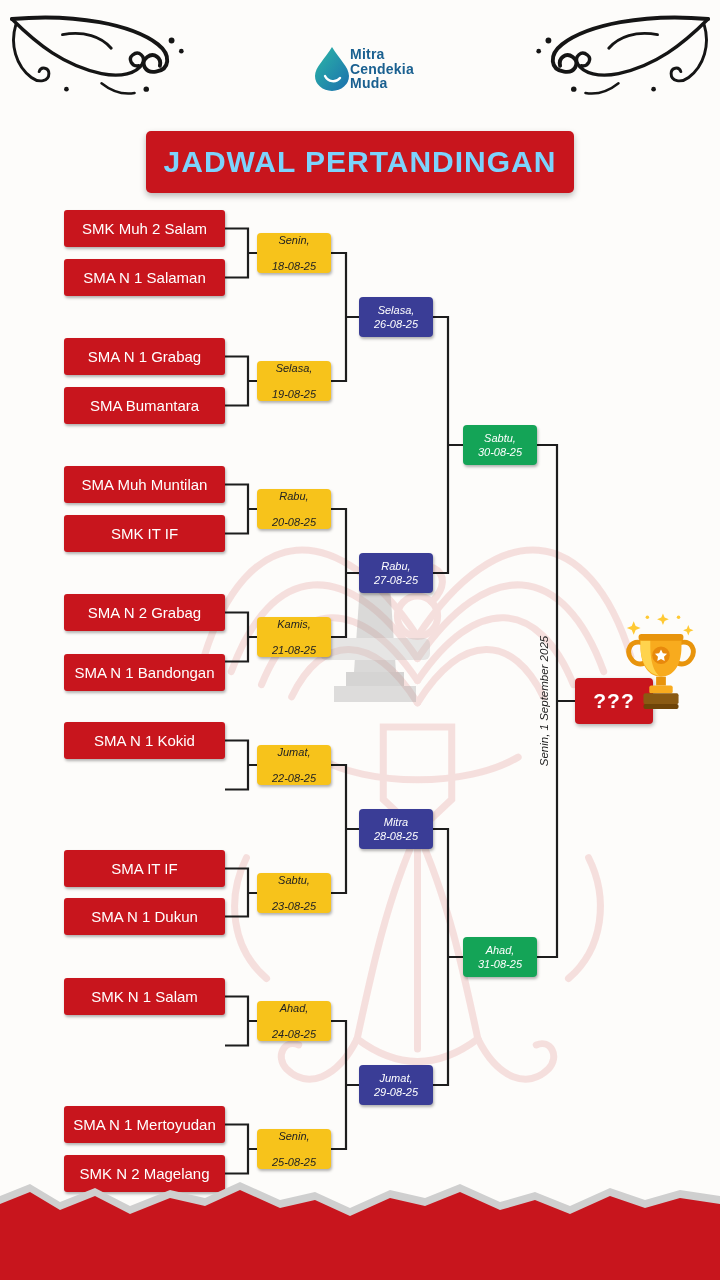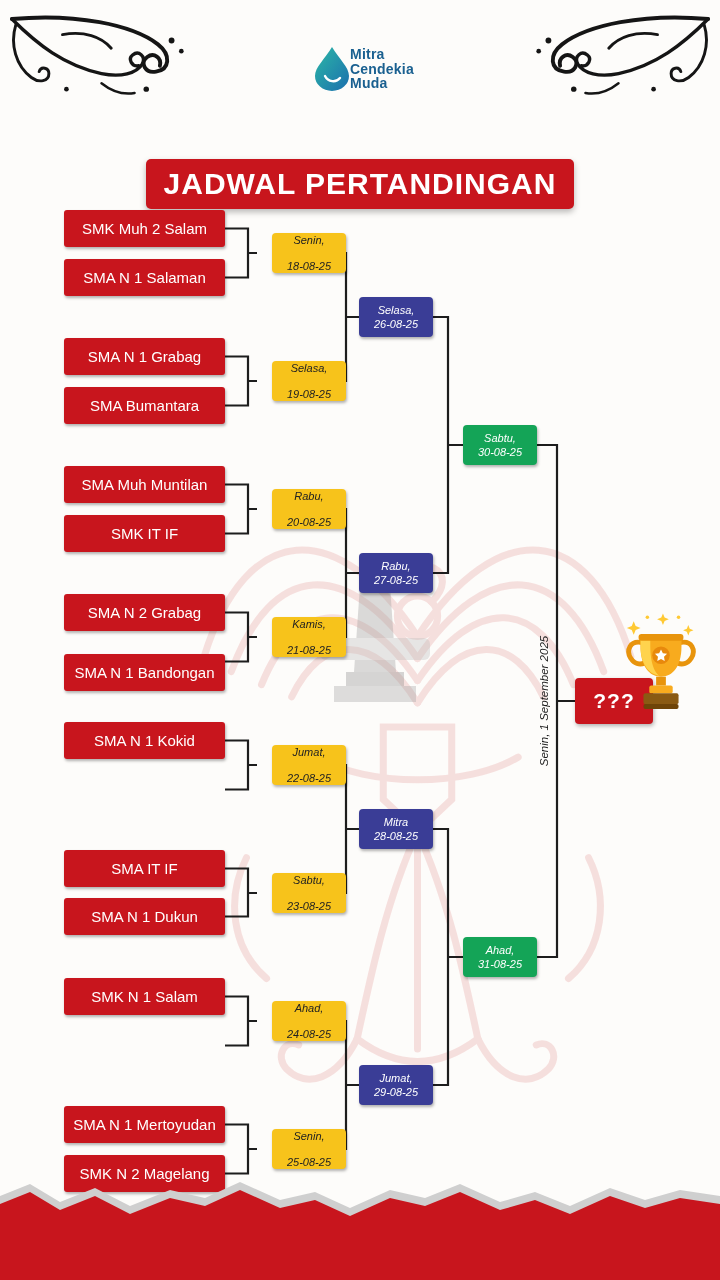--- a/index.html
+++ b/index.html
@@ -9,43 +9,42 @@
     font-family:"Liberation Sans", sans-serif;
     --red:#c8151d; --yellow:#f7c31b; --blue:#3a3d96; --green:#14a457;
   }
   .abs{position:absolute;}
   svg{display:block;}
 
   
   .logo{position:absolute; top:46px; left:8px; right:0; display:flex; justify-content:center; align-items:center; }
   .logo-text{display:flex; flex-direction:column; line-height:1.06; font-weight:bold; font-size:14px; color:#1a6090; letter-spacing:.2px;}
   .title-banner{
-    position:absolute; left:146px; top:131px; width:428px; height:50px;
-    background:var(--red); color:#ffffff; border-radius:5px;
+    position:absolute; left:146px; top:131px; width:428px; height:62px;
+    background:var(--red); color:#7dd3fc; border-radius:5px;
     display:flex; align-items:center; justify-content:center;
     font-size:30px; font-weight:bold; letter-spacing:1px;
     box-shadow:0 3px 6px rgba(0,0,0,.28);
-    margin-top:28px;
   }
 
   
   .team-box{
     position:absolute; left:64px; width:161px; height:37px;
     background:var(--red); color:#fff; border-radius:3px;
     display:flex; align-items:center; justify-content:center;
     font-size:15px; font-weight:500; text-align:center;
     box-shadow:1px 2px 3px rgba(0,0,0,.3);
   }
   .date-box{
     position:absolute; width:74px; height:40px; border-radius:4px;
     display:flex; flex-direction:column; align-items:center; justify-content:center;
     font-style:italic; font-size:11px; font-weight:500; line-height:1.3;
     box-shadow:1px 2px 3px rgba(0,0,0,.3);
   }
-  .r1{background:var(--yellow); color:#222; left:272px;gap:12px;}
+  .r1{background:var(--yellow); color:#222; left:257px;gap:12px;}
   .r2{background:var(--blue); color:#fff; left:359px;}
   .sf{background:var(--green); color:#fff; left:463px;}
   .final-label{
     position:absolute; left:461px; top:693px; width:170px; height:16px;
     transform:rotate(-90deg); text-align:center;
     font-style:italic; font-size:11.5px; font-weight:500; color:#1c1c1c;
   }
   .champion-box{
     position:absolute; left:575px; top:678px; width:78px; height:46px;
     background:var(--red); color:#fff; border-radius:4px;

